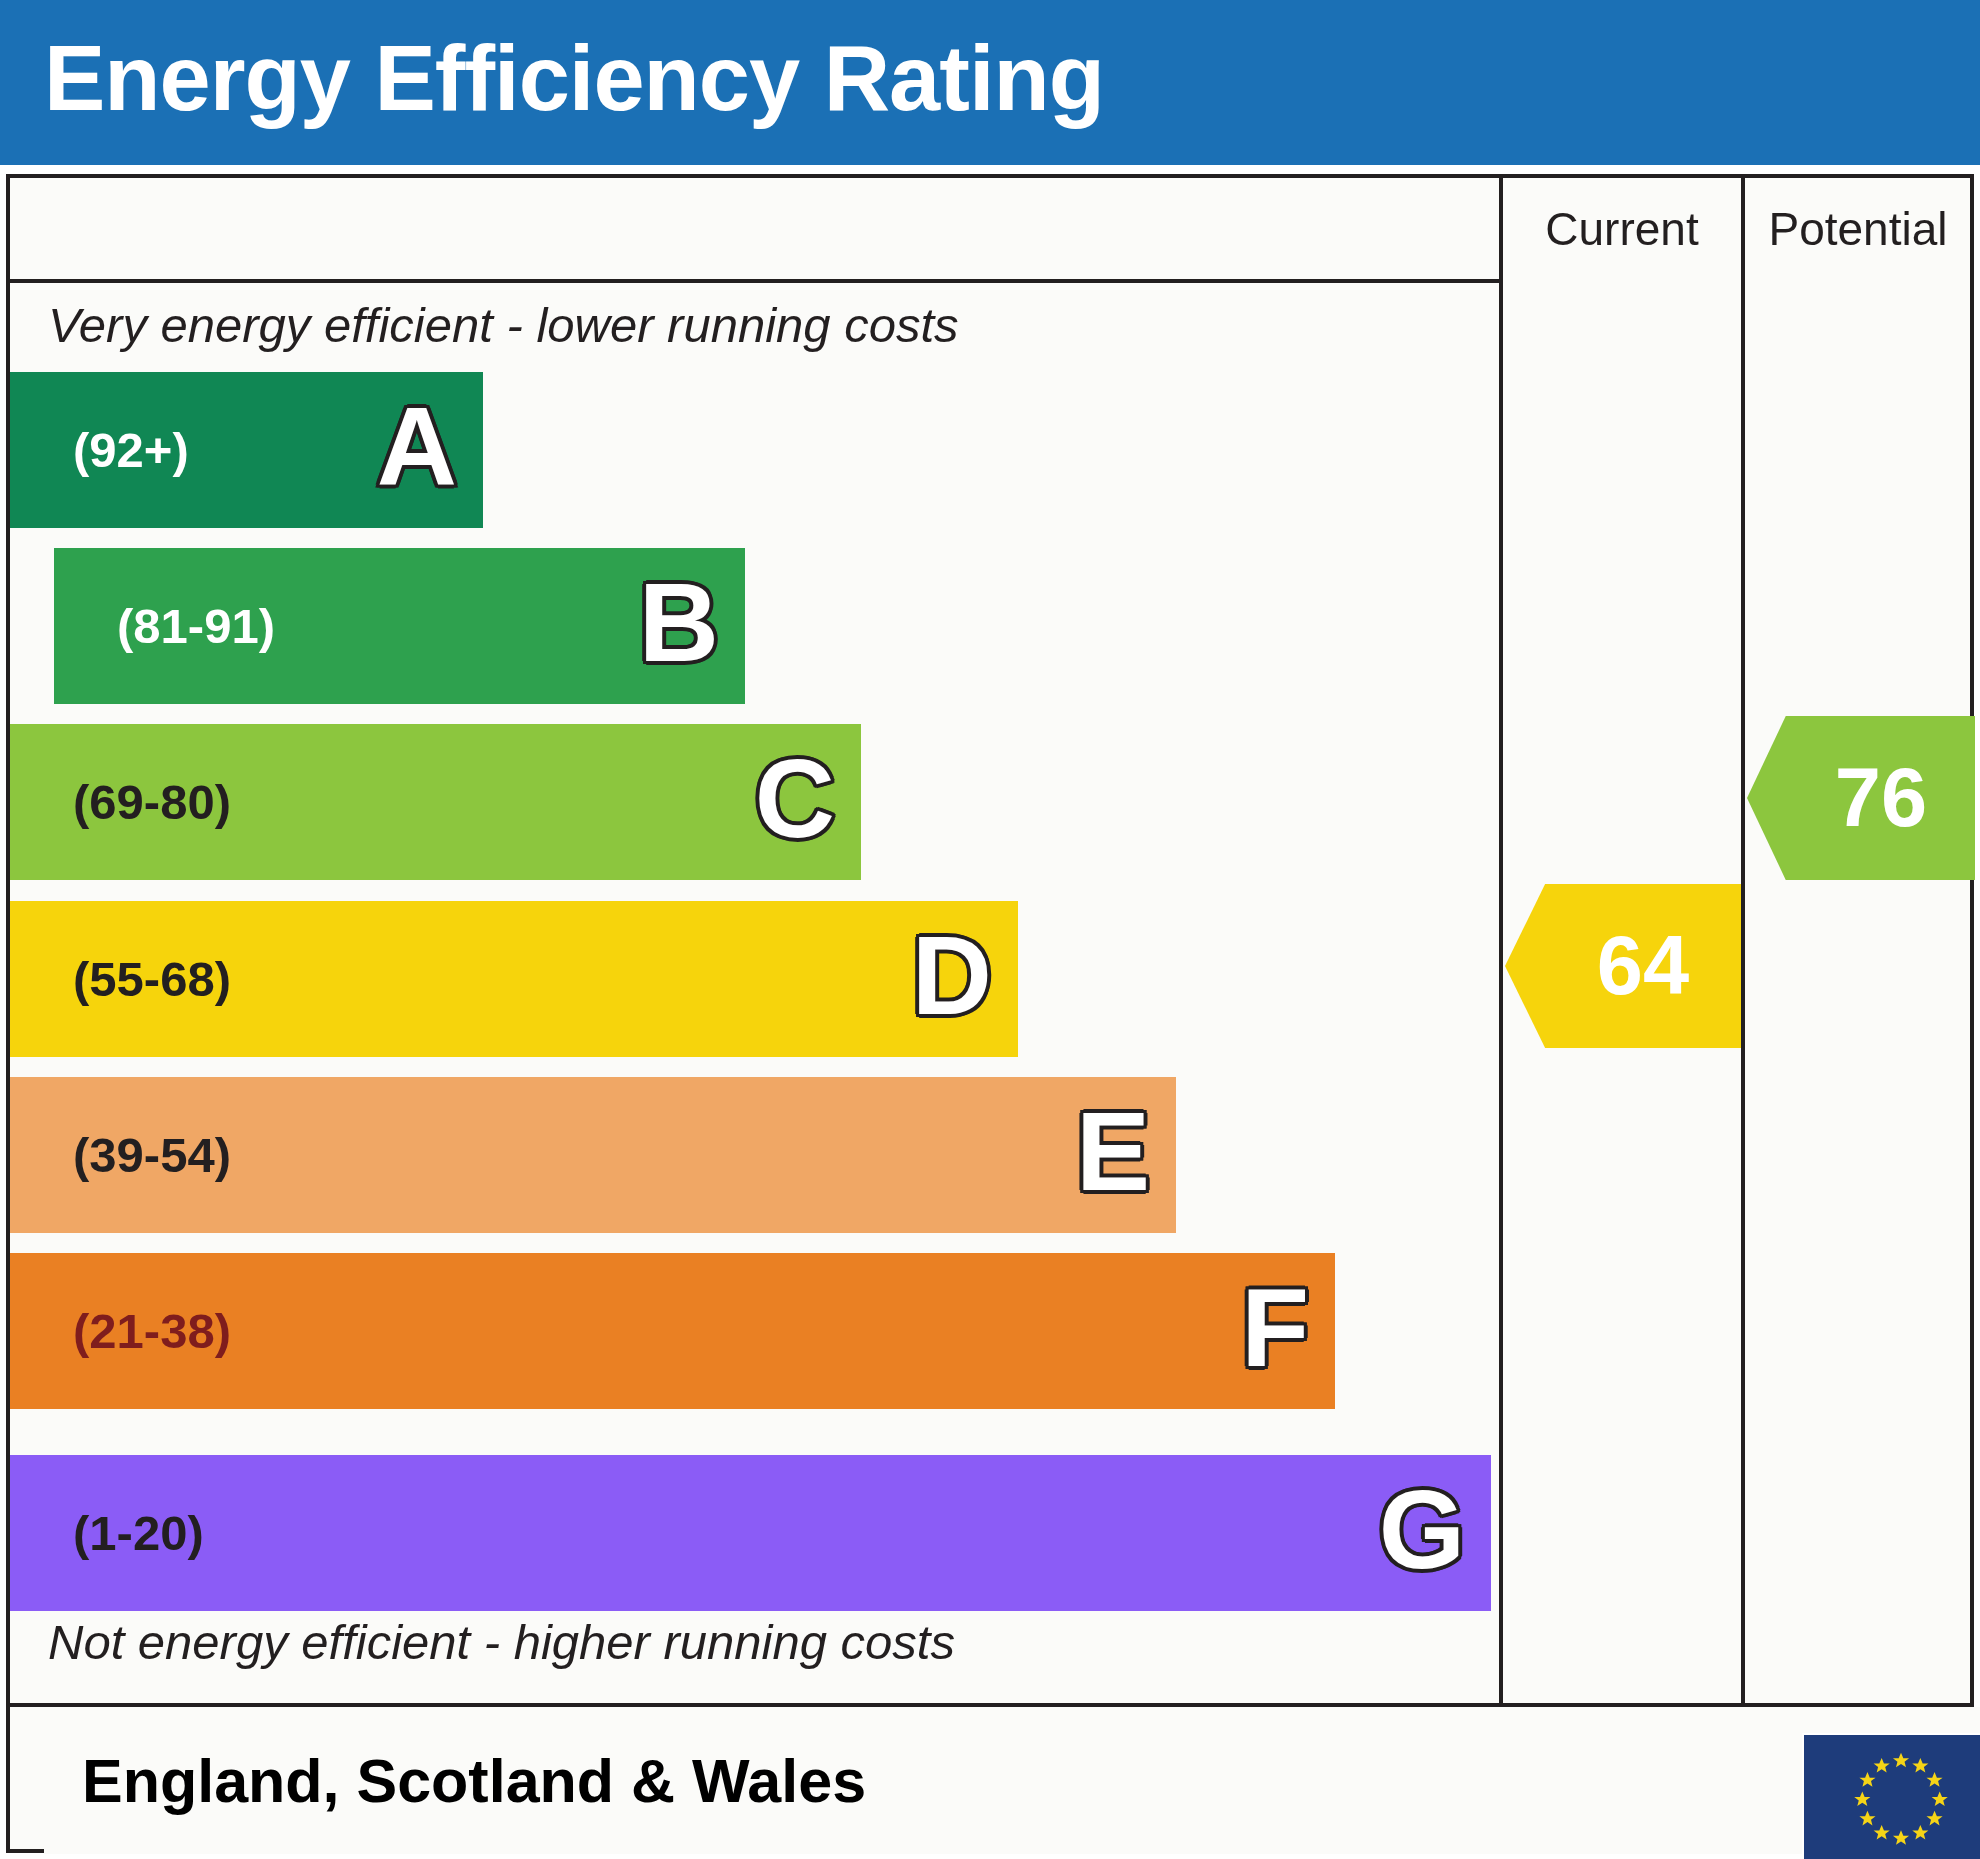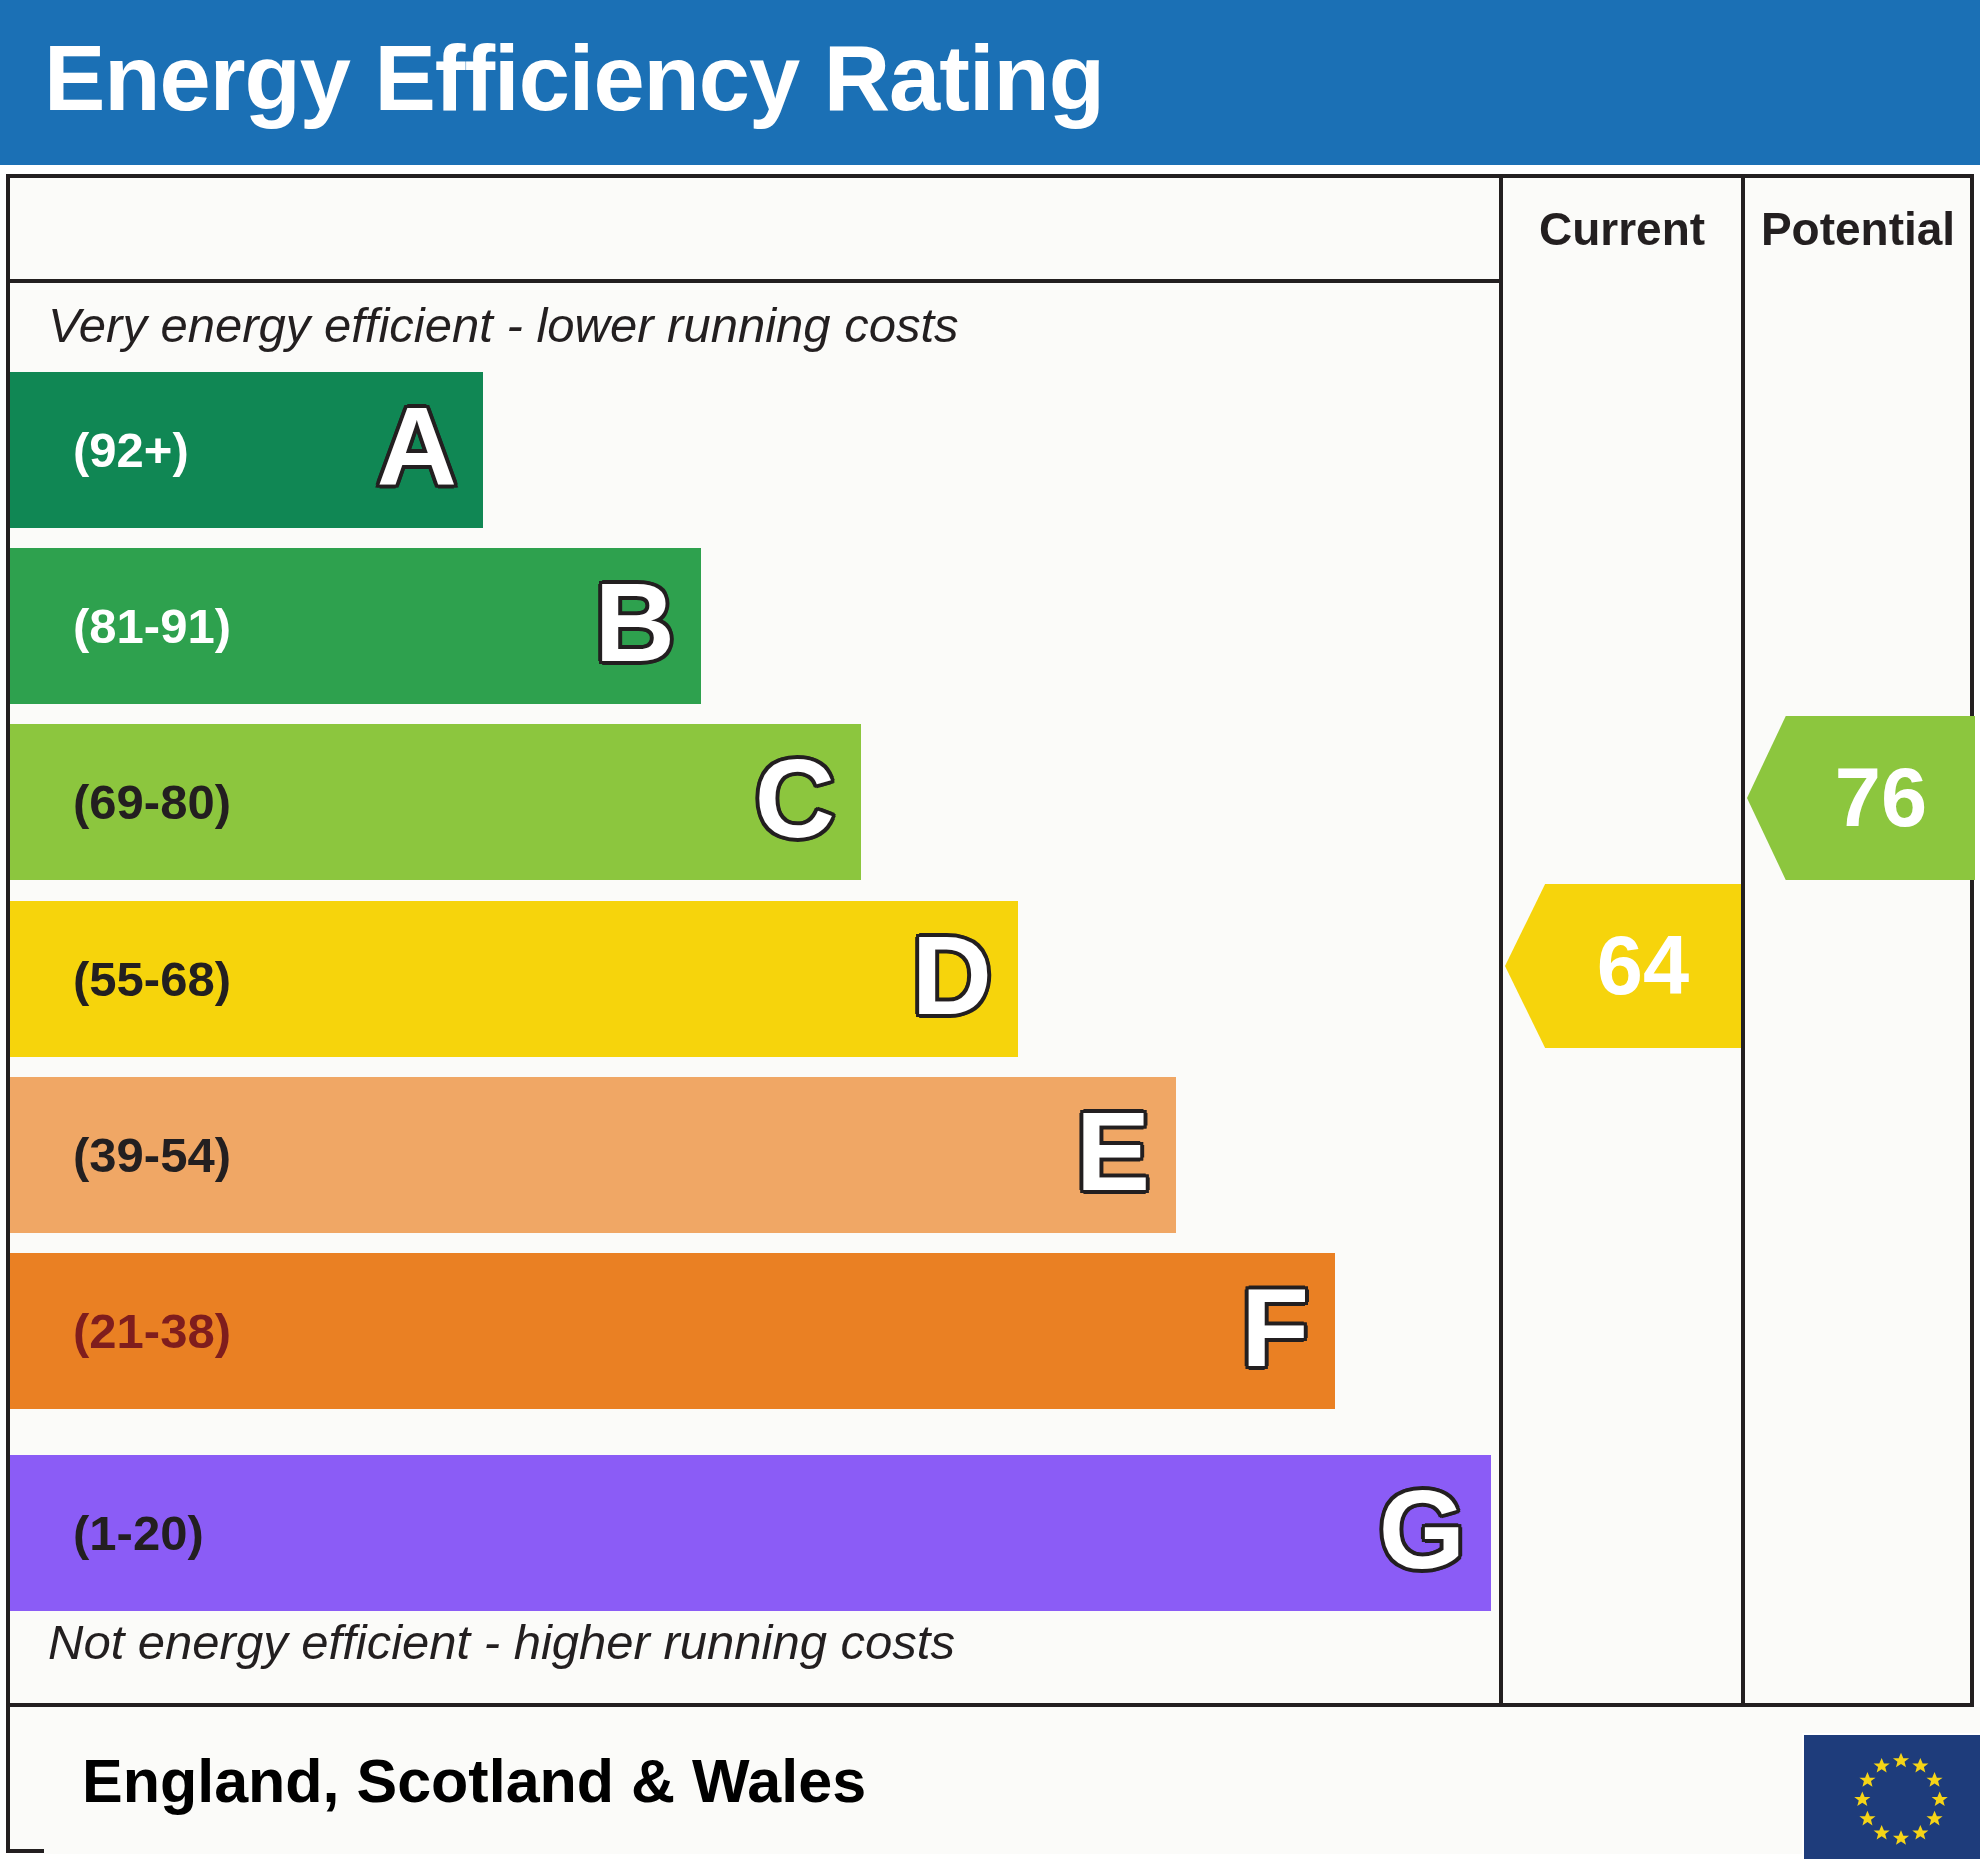--- a/index.html
+++ b/index.html
@@ -46,21 +46,21 @@
     position:absolute;left:0;top:101px;width:1489px;height:4px;background:#231f20;
   }
   
   .hline-foot{
     position:absolute;left:0;top:1525px;width:1960px;height:4px;background:#231f20;
   }
 
   .colhead{
     position:absolute;top:0;height:101px;
     display:flex;align-items:center;justify-content:center;
-    font-size:46px;font-weight:bold;color:#231f20;
+    font-size:46px;font-weight:normal;color:#231f20;
   }
   .colhead.current{left:1493px;width:238px;}
   .colhead.potential{left:1735px;width:226px;}
 
   
   .note{
     position:absolute;left:38px;
     font-size:49px;font-style:italic;color:#231f20;white-space:nowrap;
   }
   .note.top{top:119px;}
@@ -143,21 +143,21 @@
     <div class="colhead potential">Potential</div>
 
     <div class="note top">Very energy efficient - lower running costs</div>
     <div class="note bottom">Not energy efficient - higher running costs</div>
 
     <div class="bands">
       <div class="band" style="top: 0px; width: 473px; background: rgb(16, 135, 84);">
         <span class="range" style="color: rgb(255, 255, 255);">(92+)</span>
         <span class="letter">A</span>
       </div>
-      <div class="band" style="top: 176px; width: 691px; background: rgb(46, 161, 78);">
+      <div class="band" style="top: 176px; width: 691px; background: rgb(46, 161, 78); margin-left: 44px;">
         <span class="range" style="color: rgb(255, 255, 255);">(81-91)</span>
         <span class="letter">B</span>
       </div>
       <div class="band" style="top: 352px; width: 851px; background: rgb(140, 198, 62);">
         <span class="range" style="color: rgb(35, 31, 32);">(69-80)</span>
         <span class="letter">C</span>
       </div>
       <div class="band" style="top: 529px; width: 1008px; background: rgb(246, 212, 12);">
         <span class="range" style="color: rgb(35, 31, 32);">(55-68)</span>
         <span class="letter">D</span>

